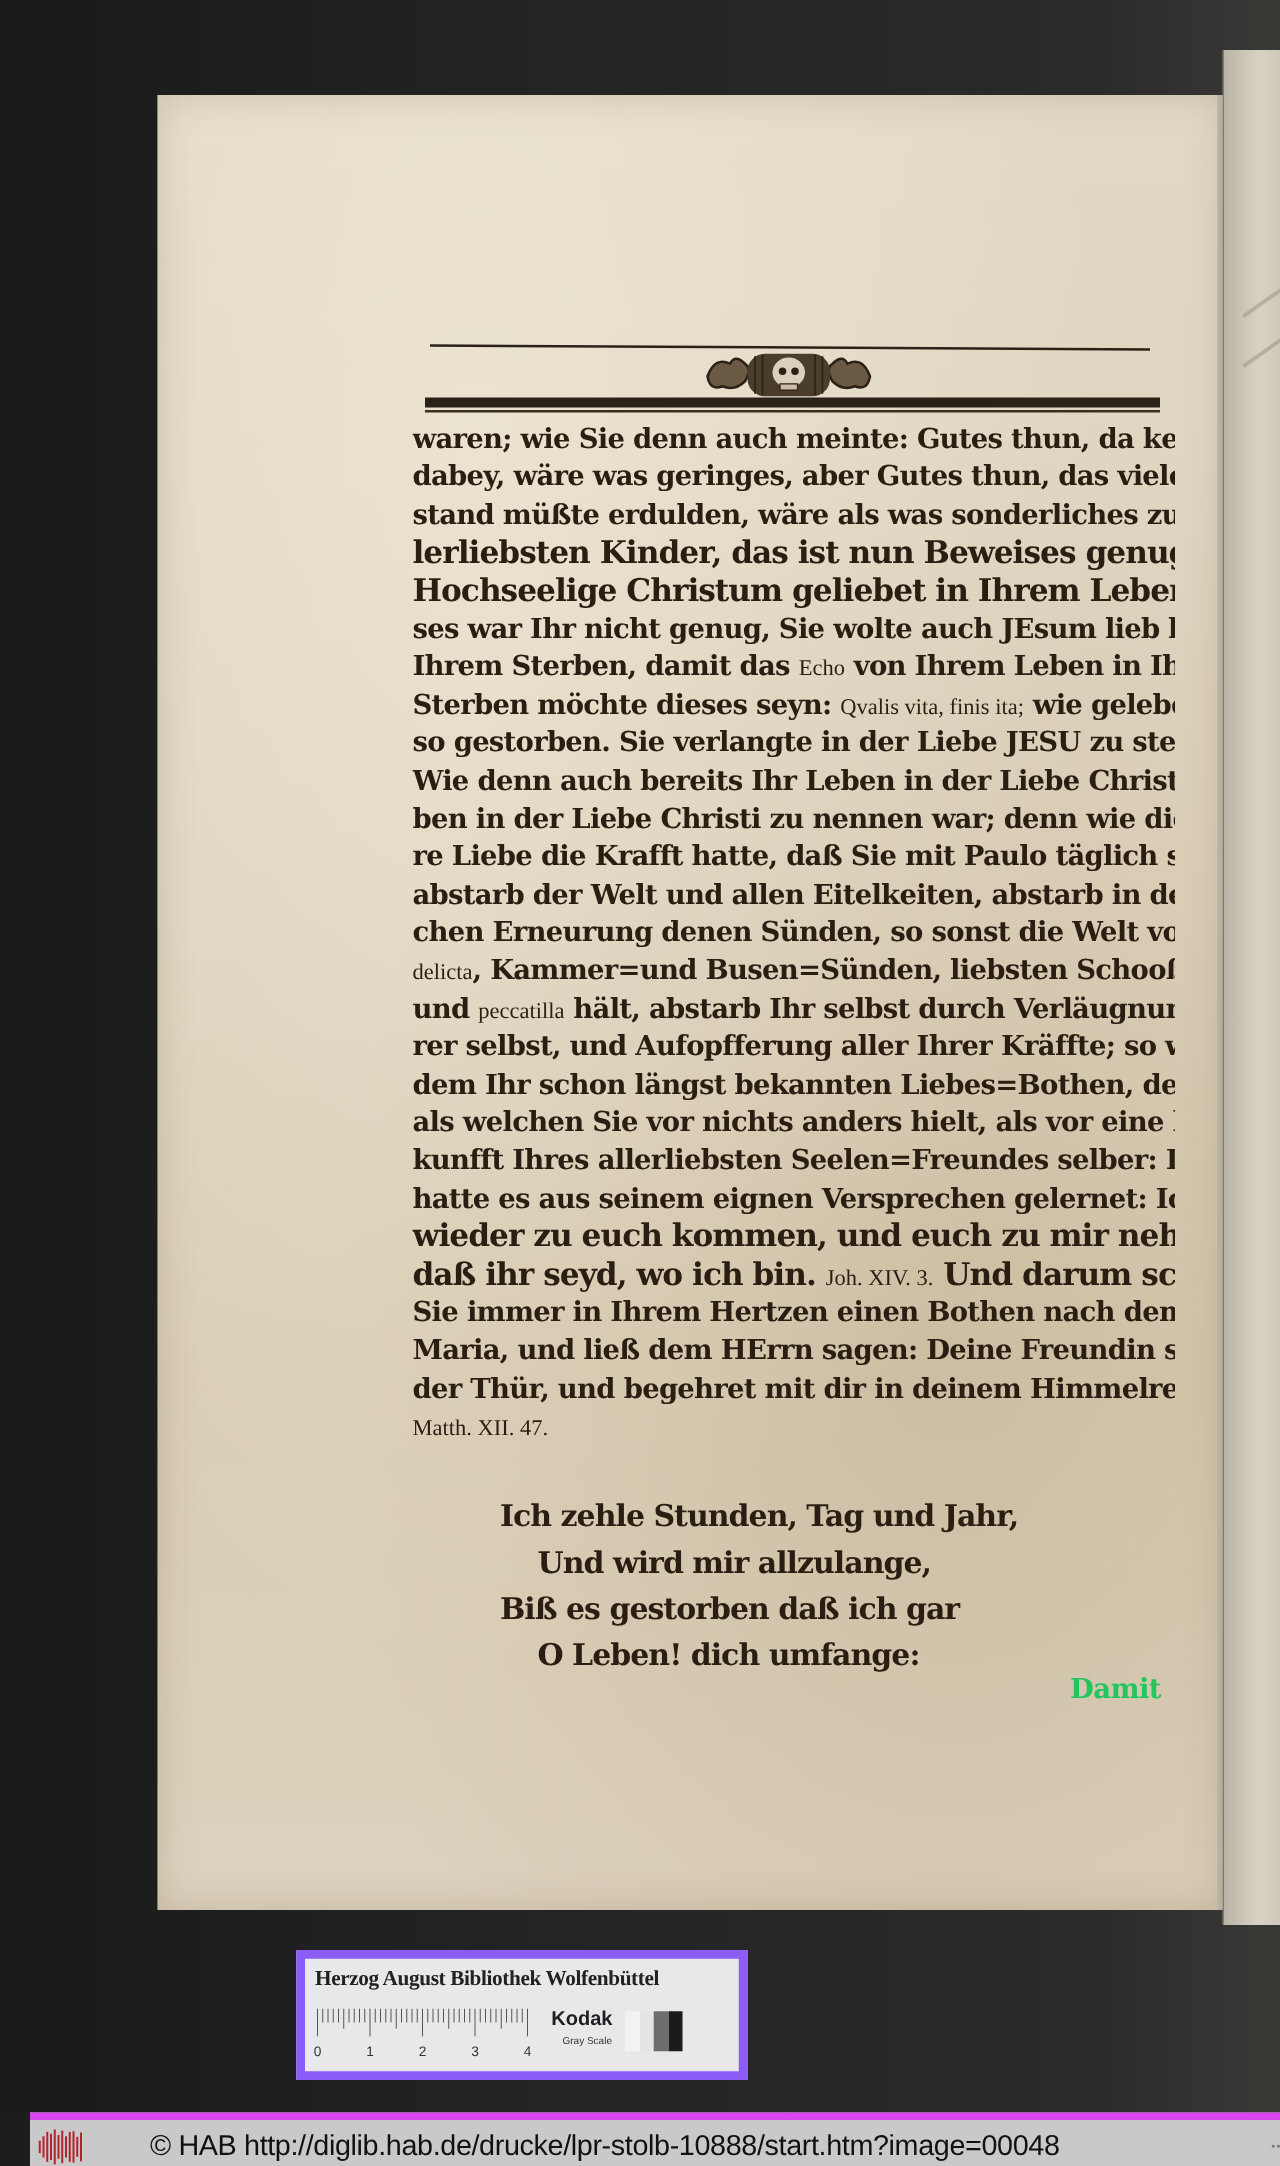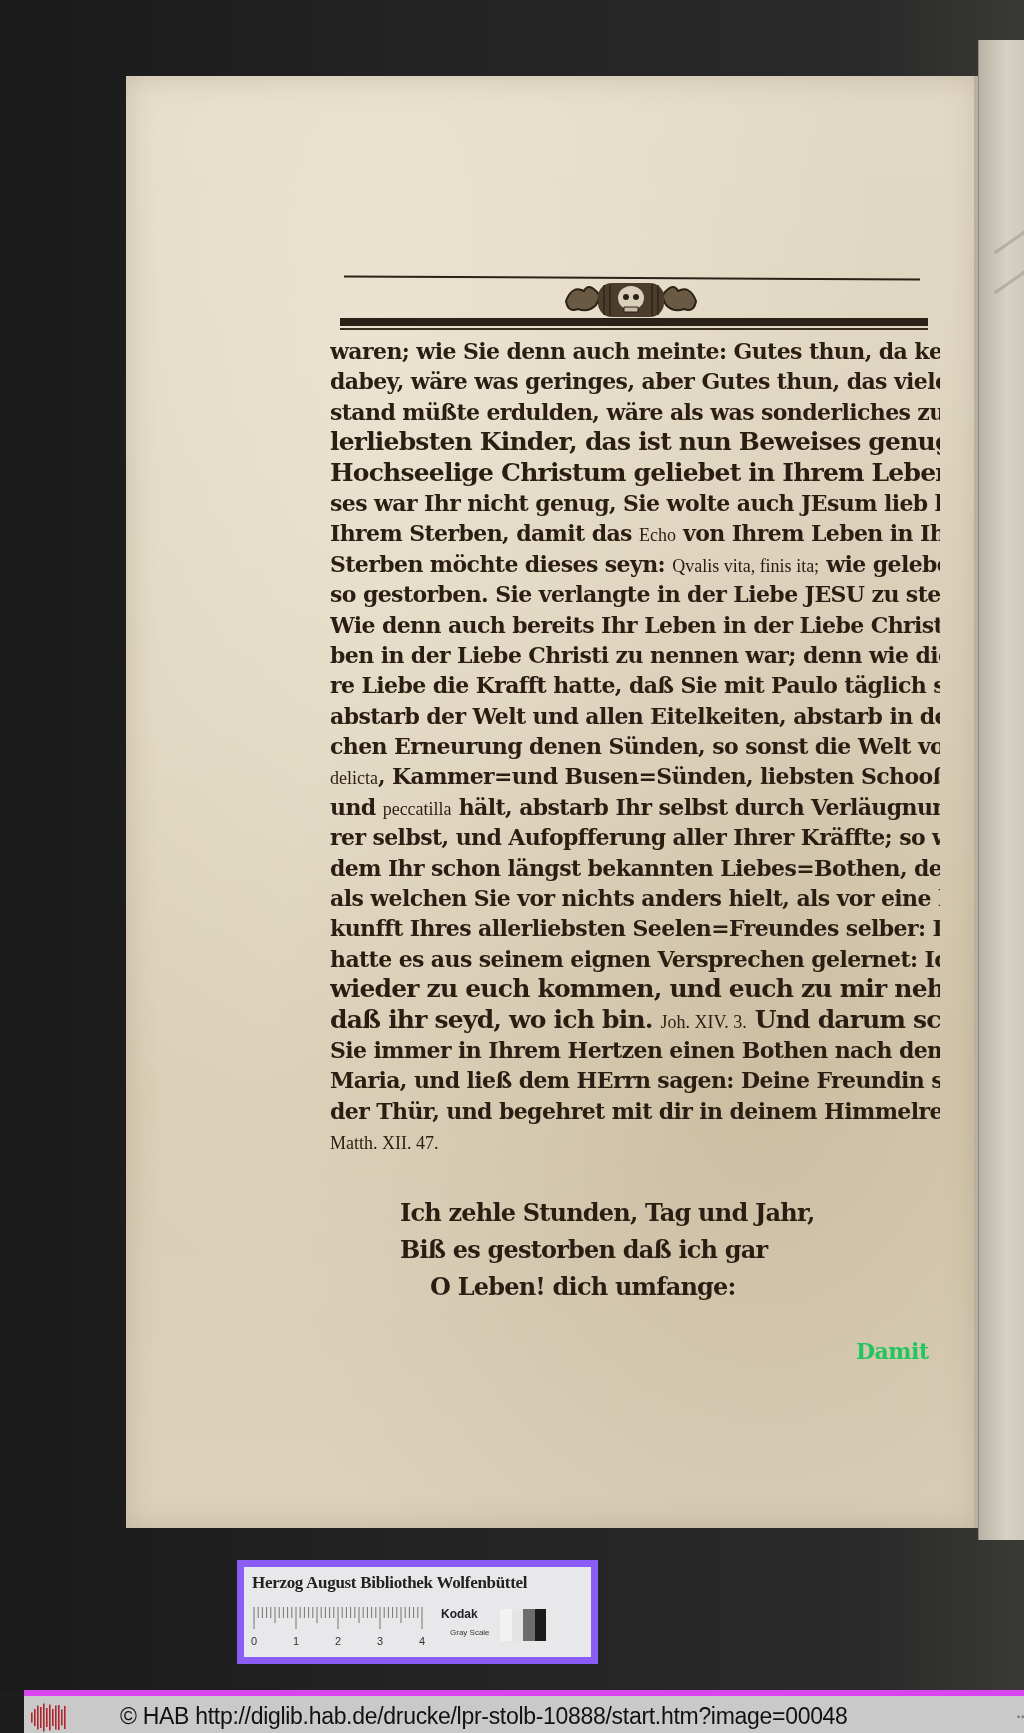--- a/index.html
+++ b/index.html
@@ -81,21 +81,21 @@
     position:absolute; left:237px; top:1560px; width:347px; height:90px;
     background:#e8e8ea; border:7px solid #8b5cf6;
   }
   .card-title {
     position:absolute; left:8px; top:6px; font-family:"Liberation Serif", serif;
     font-weight:bold; font-size:17px; color:#222; white-space:nowrap; letter-spacing:-0.3px;
   }
   .ruler { position:absolute; left:6px; top:38px; width:178px; height:48px; }
   .kodak {
     position:absolute; left:197px; top:40px; font-family:"Liberation Sans", sans-serif;
-    font-weight:bold; font-size:12px; color:#1e1e22;
+    font-weight:bold; font-size:16px; color:#1e1e22;
   }
   .kodak-sub {
     position:absolute; left:206px; top:61px; font-family:"Liberation Sans", sans-serif;
     font-size:8px; color:#333;
   }
   .gray-patches { position:absolute; left:256px; top:42px; width:46px; height:32px; display:flex; }
   .gray-patches div { flex:1; }
   
   .footer-bar {
     position:absolute; left:0; top:1690px; width:1024px; height:43px;
@@ -169,20 +169,21 @@
     <div class="line big"><span>wieder zu euch kommen, und euch zu mir nehmen, auf</span></div>
     <div class="line big"><span>daß ihr seyd, wo ich bin. </span><span class="latin">Joh. XIV. 3.</span><span> Und darum schickte</span></div>
     <div class="line"><span>Sie immer in Ihrem Hertzen einen Bothen nach dem andern mit</span></div>
     <div class="line"><span>Maria, und ließ dem HErrn sagen: Deine Freundin stehet vor</span></div>
     <div class="line"><span>der Thür, und begehret mit dir in deinem Himmelreich zu sprechen.</span></div>
     <div class="line last"><span class="latin">Matth. XII. 47.</span></div>
   </div>
 
 <div class="verse" id="verse">
     <div class="vline">Ich zehle Stunden, Tag und Jahr,</div>
+    <div class="vline indent">Und wird mir allzulange,</div>
     <div class="vline">Biß es gestorben daß ich gar</div>
     <div class="vline indent">O Leben! dich umfange:</div>
   </div>
 
 <div class="catchword">Damit</div>
 
 <div class="card">
   <div class="card-title">Herzog August Bibliothek Wolfenbüttel</div>
   <svg class="ruler" id="ruler" viewBox="0 0 178 48">
       <line x1="4" x2="4" y1="2" y2="24" stroke="#555" stroke-width="0.8"></line>

